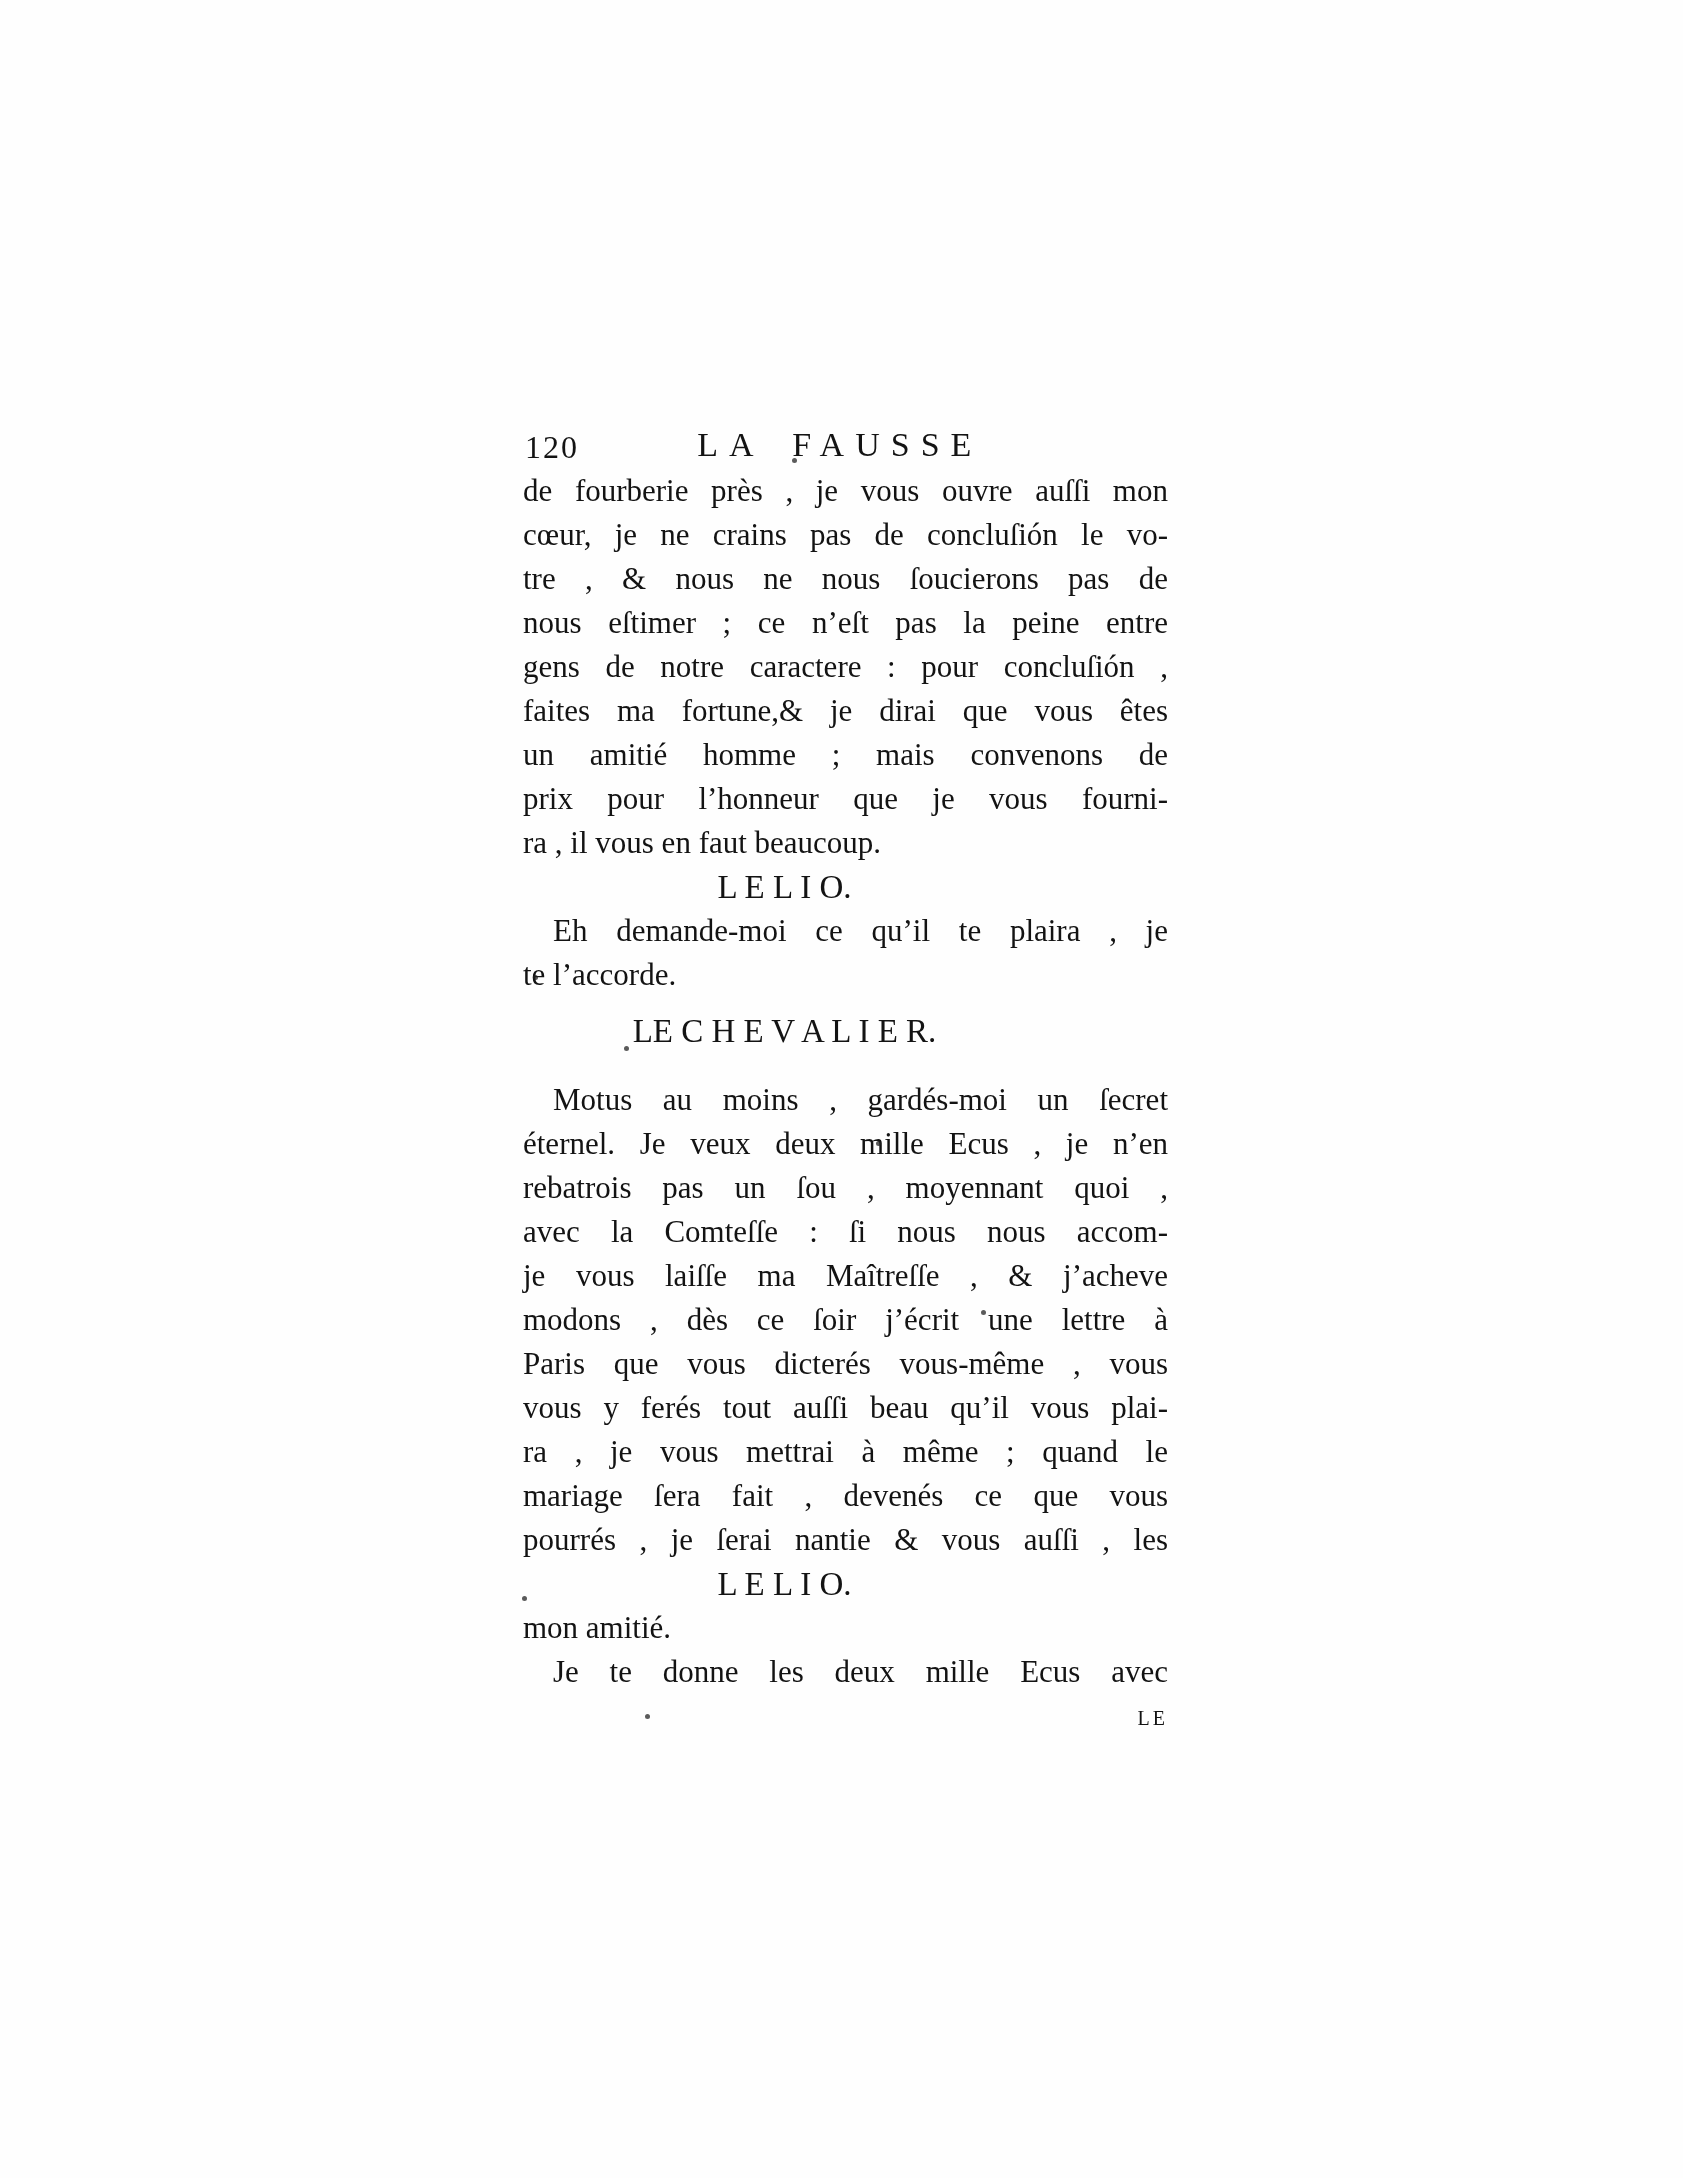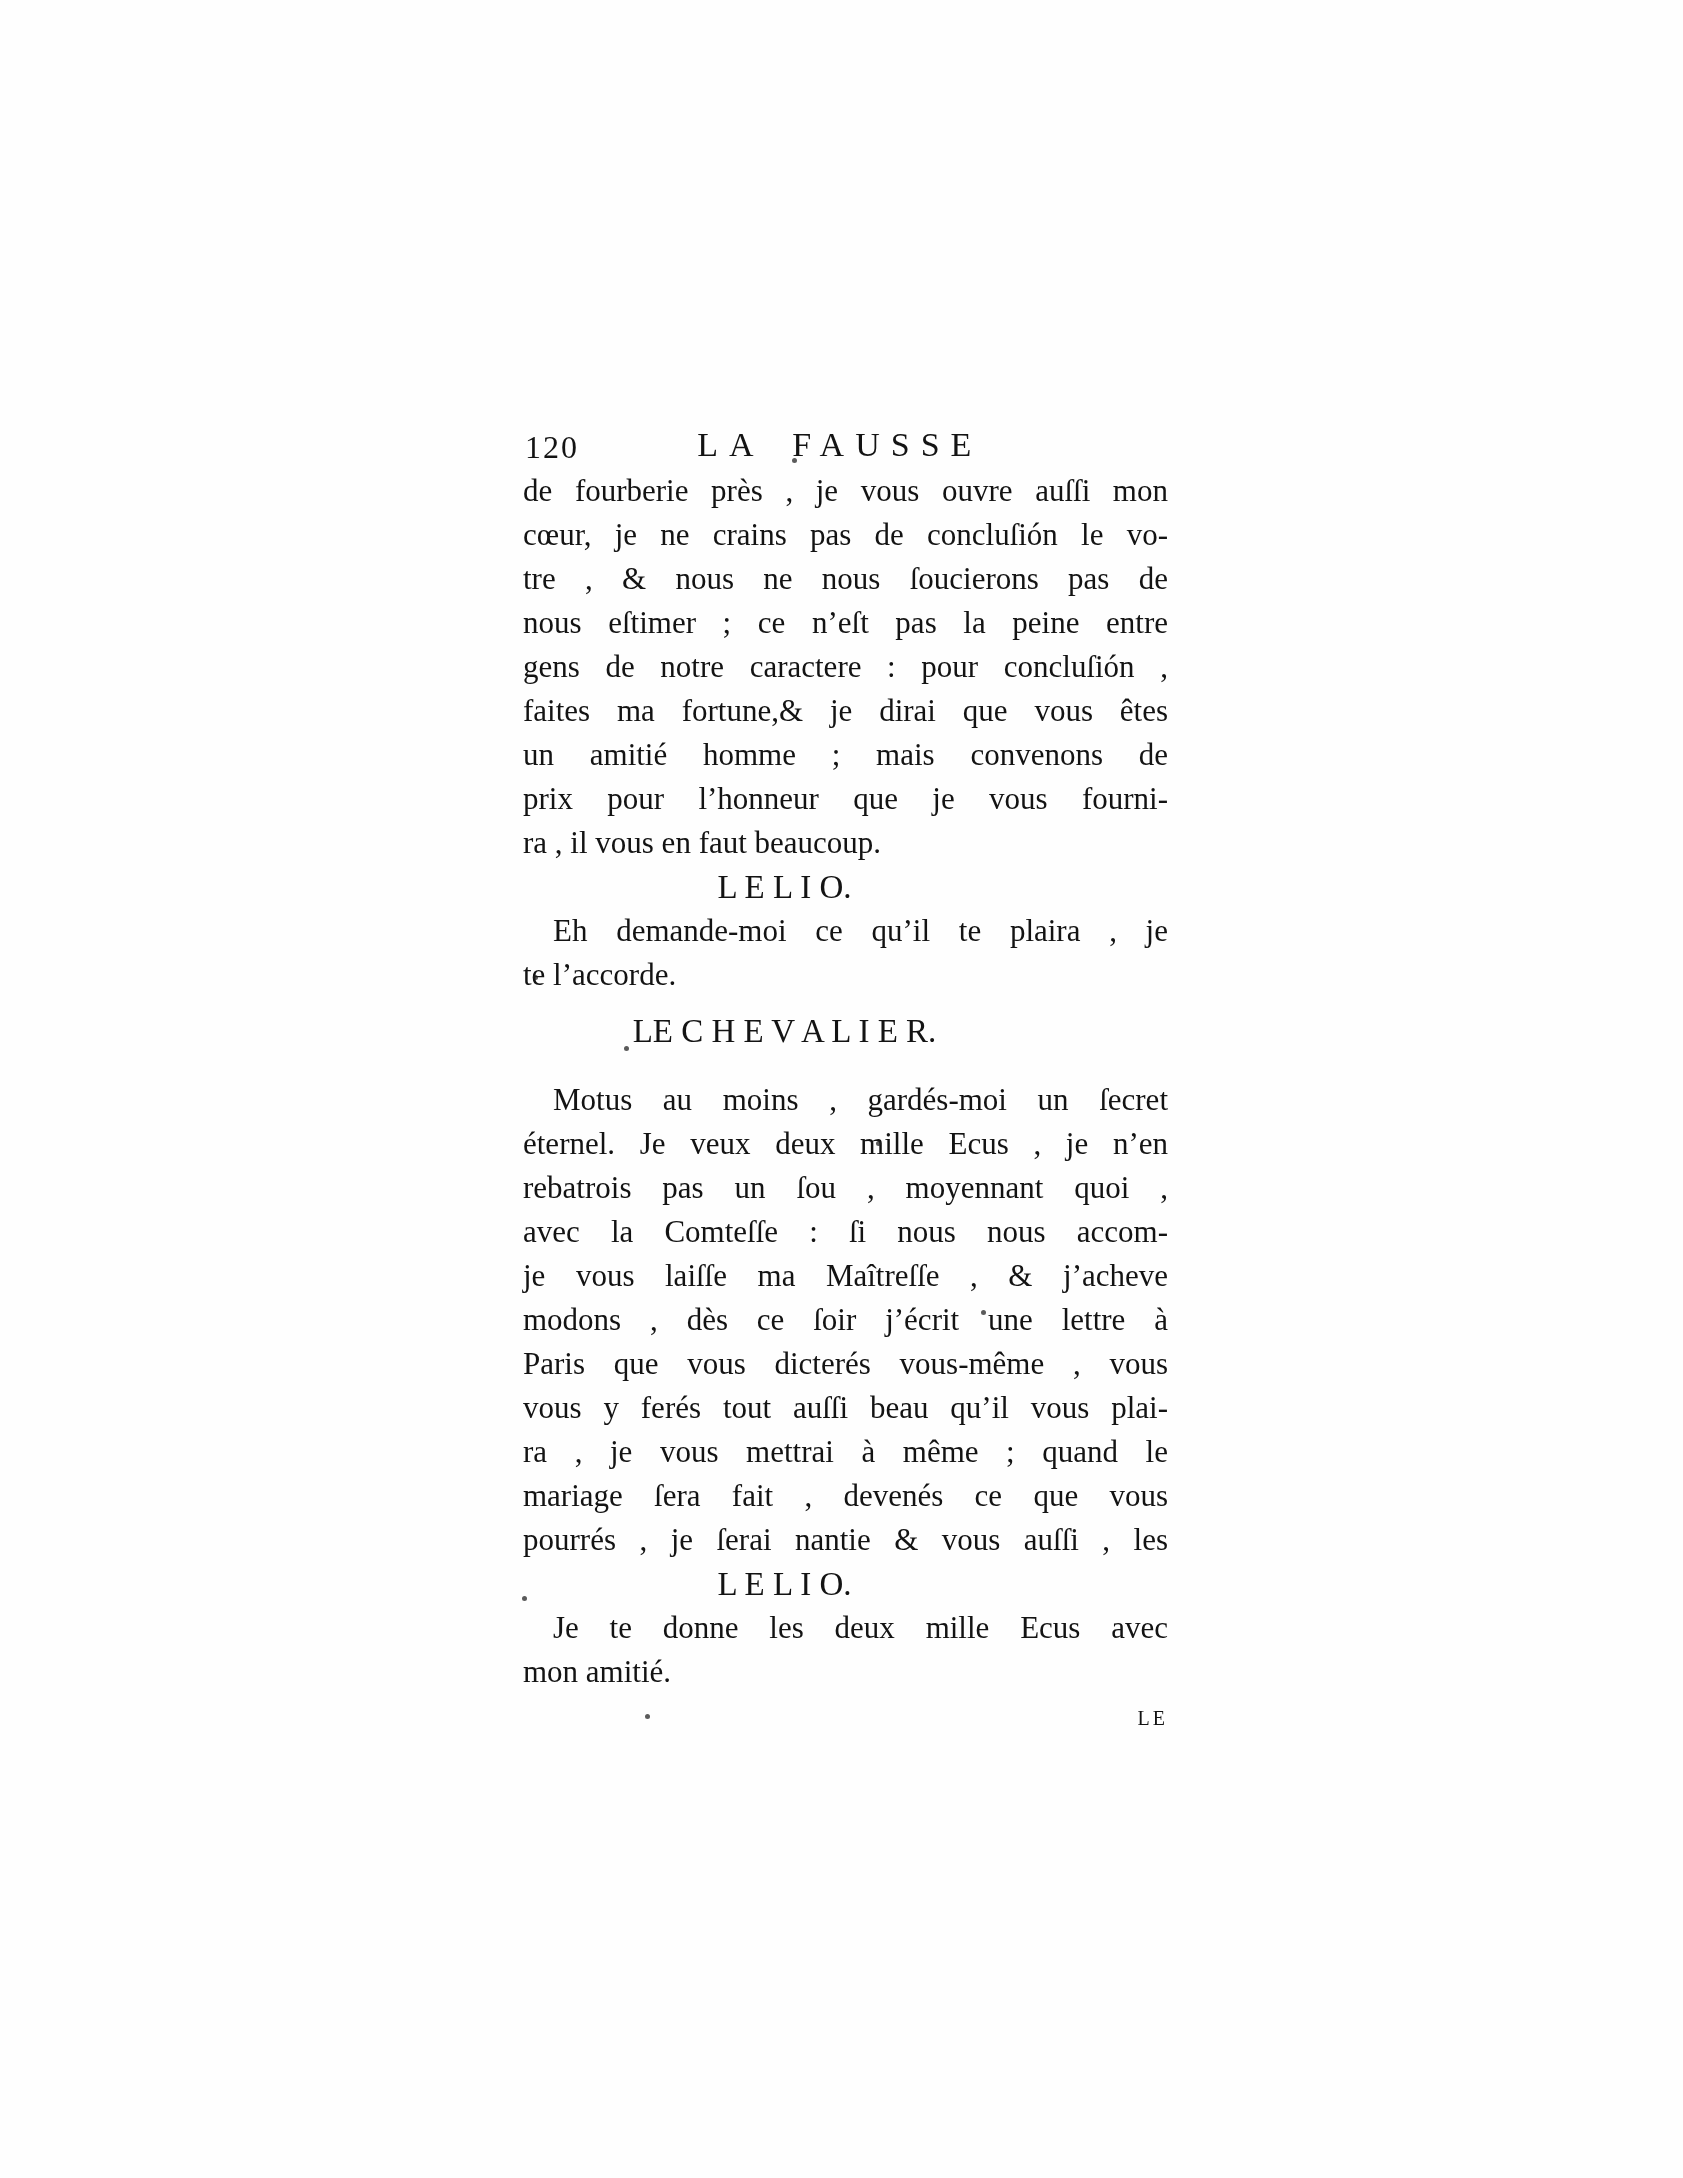--- a/index.html
+++ b/index.html
@@ -77,22 +77,22 @@
         <div class="line">rebatrois pas un ſou , moyennant quoi ,</div>
         <div class="line">avec la Comteſſe : ſi nous nous accom-</div>
         <div class="line">je vous laiſſe ma Maîtreſſe , &amp; j’acheve</div>
         <div class="line">modons , dès ce ſoir j’écrit une lettre à</div>
         <div class="line">Paris que vous dicterés vous-même , vous</div>
         <div class="line">vous y ferés tout auſſi beau qu’il vous plai-</div>
         <div class="line">ra , je vous mettrai à même ; quand le</div>
         <div class="line">mariage ſera fait , devenés ce que vous</div>
         <div class="line">pourrés , je ſerai nantie &amp; vous auſſi , les</div>
         <div class="line heading">L E L I O.</div>
+        <div class="line plain">mon amitié.</div>
         <div class="line indent">Je te donne les deux mille Ecus avec</div>
-        <div class="line plain">mon amitié.</div>
         <div class="line catchword">LE</div>
       </div>
   </div>
 <div class="speck" style="left: 792px; top: 458px;"></div>
     <div class="speck" style="left: 533px; top: 975px;"></div>
     <div class="speck" style="left: 624px; top: 1046px;"></div>
     <div class="speck" style="left: 876px; top: 1141px;"></div>
     <div class="speck" style="left: 981px; top: 1310px;"></div>
     <div class="speck" style="left: 522px; top: 1596px;"></div>
     <div class="speck" style="left: 645px; top: 1714px;"></div>

